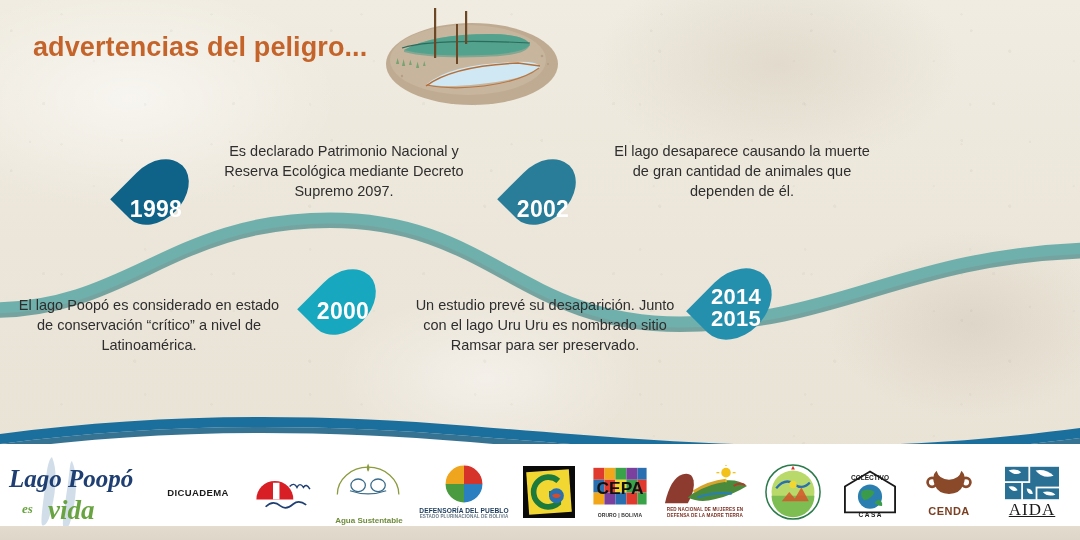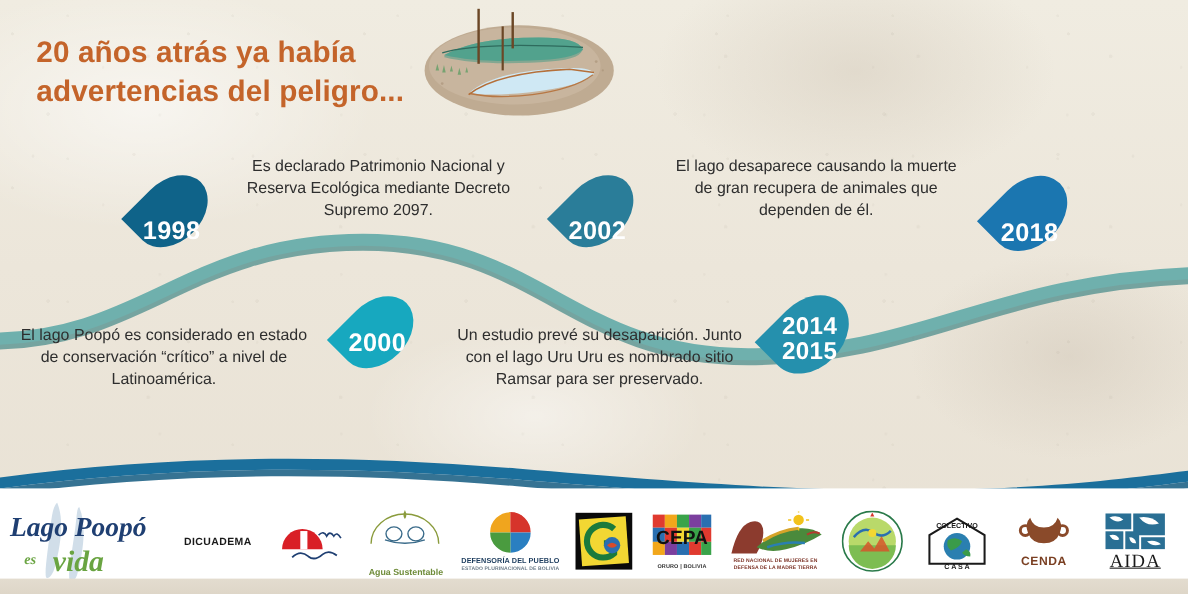--- a/index.html
+++ b/index.html
@@ -83,21 +83,20 @@
     background:linear-gradient(180deg,#e3dccf 0%,#ded6c8 100%);
   }
 </style>
 </head>
 <body>
 
 <div id="infographic">
   <div id="grain"></div>
 
   <div id="title">
-    <span>20 años atrás ya había</span>
     <span class="l2">advertencias del peligro...</span>
   </div>
 
   <svg id="lake-illustration" viewBox="0 0 200 108">
     <ellipse cx="100" cy="62" rx="86" ry="41" fill="#bfab92"></ellipse>
     <ellipse cx="100" cy="62" rx="86" ry="41" fill="none" stroke="#a99madd" stroke-width="0"></ellipse>
     <ellipse cx="96" cy="58" rx="78" ry="35" fill="#c8b59e"></ellipse>
     <path d="M32 48 Q60 32 118 32 Q154 32 158 43 Q150 52 110 53 Q60 55 32 48 Z" fill="#5bab96"></path>
     <path d="M32 48 Q60 32 118 32 Q154 32 158 43 L156 46 Q150 54 110 55 Q60 57 32 50 Z" fill="#4b9b87" opacity=".55"></path>
     <path d="M30 46 Q62 36 158 41" stroke="#2e6b5d" stroke-width="1.1" fill="none"></path>
@@ -140,32 +139,28 @@
     <div class="shape" style="background:#2a7d99;border-radius:50% 50% 50% 0;transform:rotate(45deg) scale(.72);transform-origin:center;"></div>
     <div class="year" style="top:58px;font-size:23px;">2002</div>
   </div>
 
   <div class="drop" style="left:694px;top:248px;width:84px;height:112px;">
     <div class="shape" style="background:#2590ad;border-radius:50% 50% 50% 0;transform:rotate(45deg) scale(.72);transform-origin:center;"></div>
     <div class="year" style="top:38px;font-size:22px;">2014</div>
     <div class="year" style="top:60px;font-size:22px;">2015</div>
   </div>
 
-  <div class="drop" style="left:896px;top:140px;width:80px;height:108px;">
-    <div class="shape" style="background:#1b76b0;border-radius:50% 50% 50% 0;transform:rotate(45deg) scale(.72);transform-origin:center;"></div>
-    <div class="year" style="top:60px;font-size:23px;">2018</div>
-  </div>
 
   <div class="caption" style="left:203px;top:142px;width:282px;">Es declarado Patrimonio Nacional y Reserva Ecológica mediante Decreto Supremo 2097.</div>
 
   <div class="caption" style="left:18px;top:296px;width:262px;">El lago Poopó es considerado en estado de conservación “crítico” a nivel de Latinoamérica.</div>
 
   <div class="caption" style="left:404px;top:296px;width:282px;">Un estudio prevé su desaparición. Junto con el lago Uru Uru es nombrado sitio Ramsar para ser preservado.</div>
 
-  <div class="caption" style="left:614px;top:142px;width:256px;">El lago desaparece causando la muerte de gran recupera de animales que dependen de él.</div>
+  <div class="caption" style="left:614px;top:142px;width:256px;">El lago desaparece causando la muerte de gran cantidad de animales que dependen de él.</div>
 
 
   <svg id="footer-wave" viewBox="0 0 1080 70" preserveAspectRatio="none">
     <path d="M0 34 C 150 14, 300 12, 470 26 C 640 40, 760 50, 900 44 C 980 41, 1030 34, 1080 28 L1080 70 L0 70 Z" fill="#ffffff"></path>
     <path d="M0 30 C 150 10, 300 8, 470 22 C 640 36, 760 46, 900 40 C 980 37, 1030 30, 1080 24
              L1080 34 C 1030 40, 980 47, 900 50 C 760 56, 640 46, 470 32 C 300 18, 150 20, 0 40 Z" fill="#1b6f9c"></path>
     <path d="M0 40 C 150 20, 300 18, 470 32 C 640 46, 760 56, 900 50 C 980 47, 1030 40, 1080 34
              L1080 40 C 1030 46, 980 52, 900 56 C 760 62, 640 52, 470 38 C 300 24, 150 26, 0 46 Z" fill="#135a80" opacity=".85"></path>
   </svg>
 

